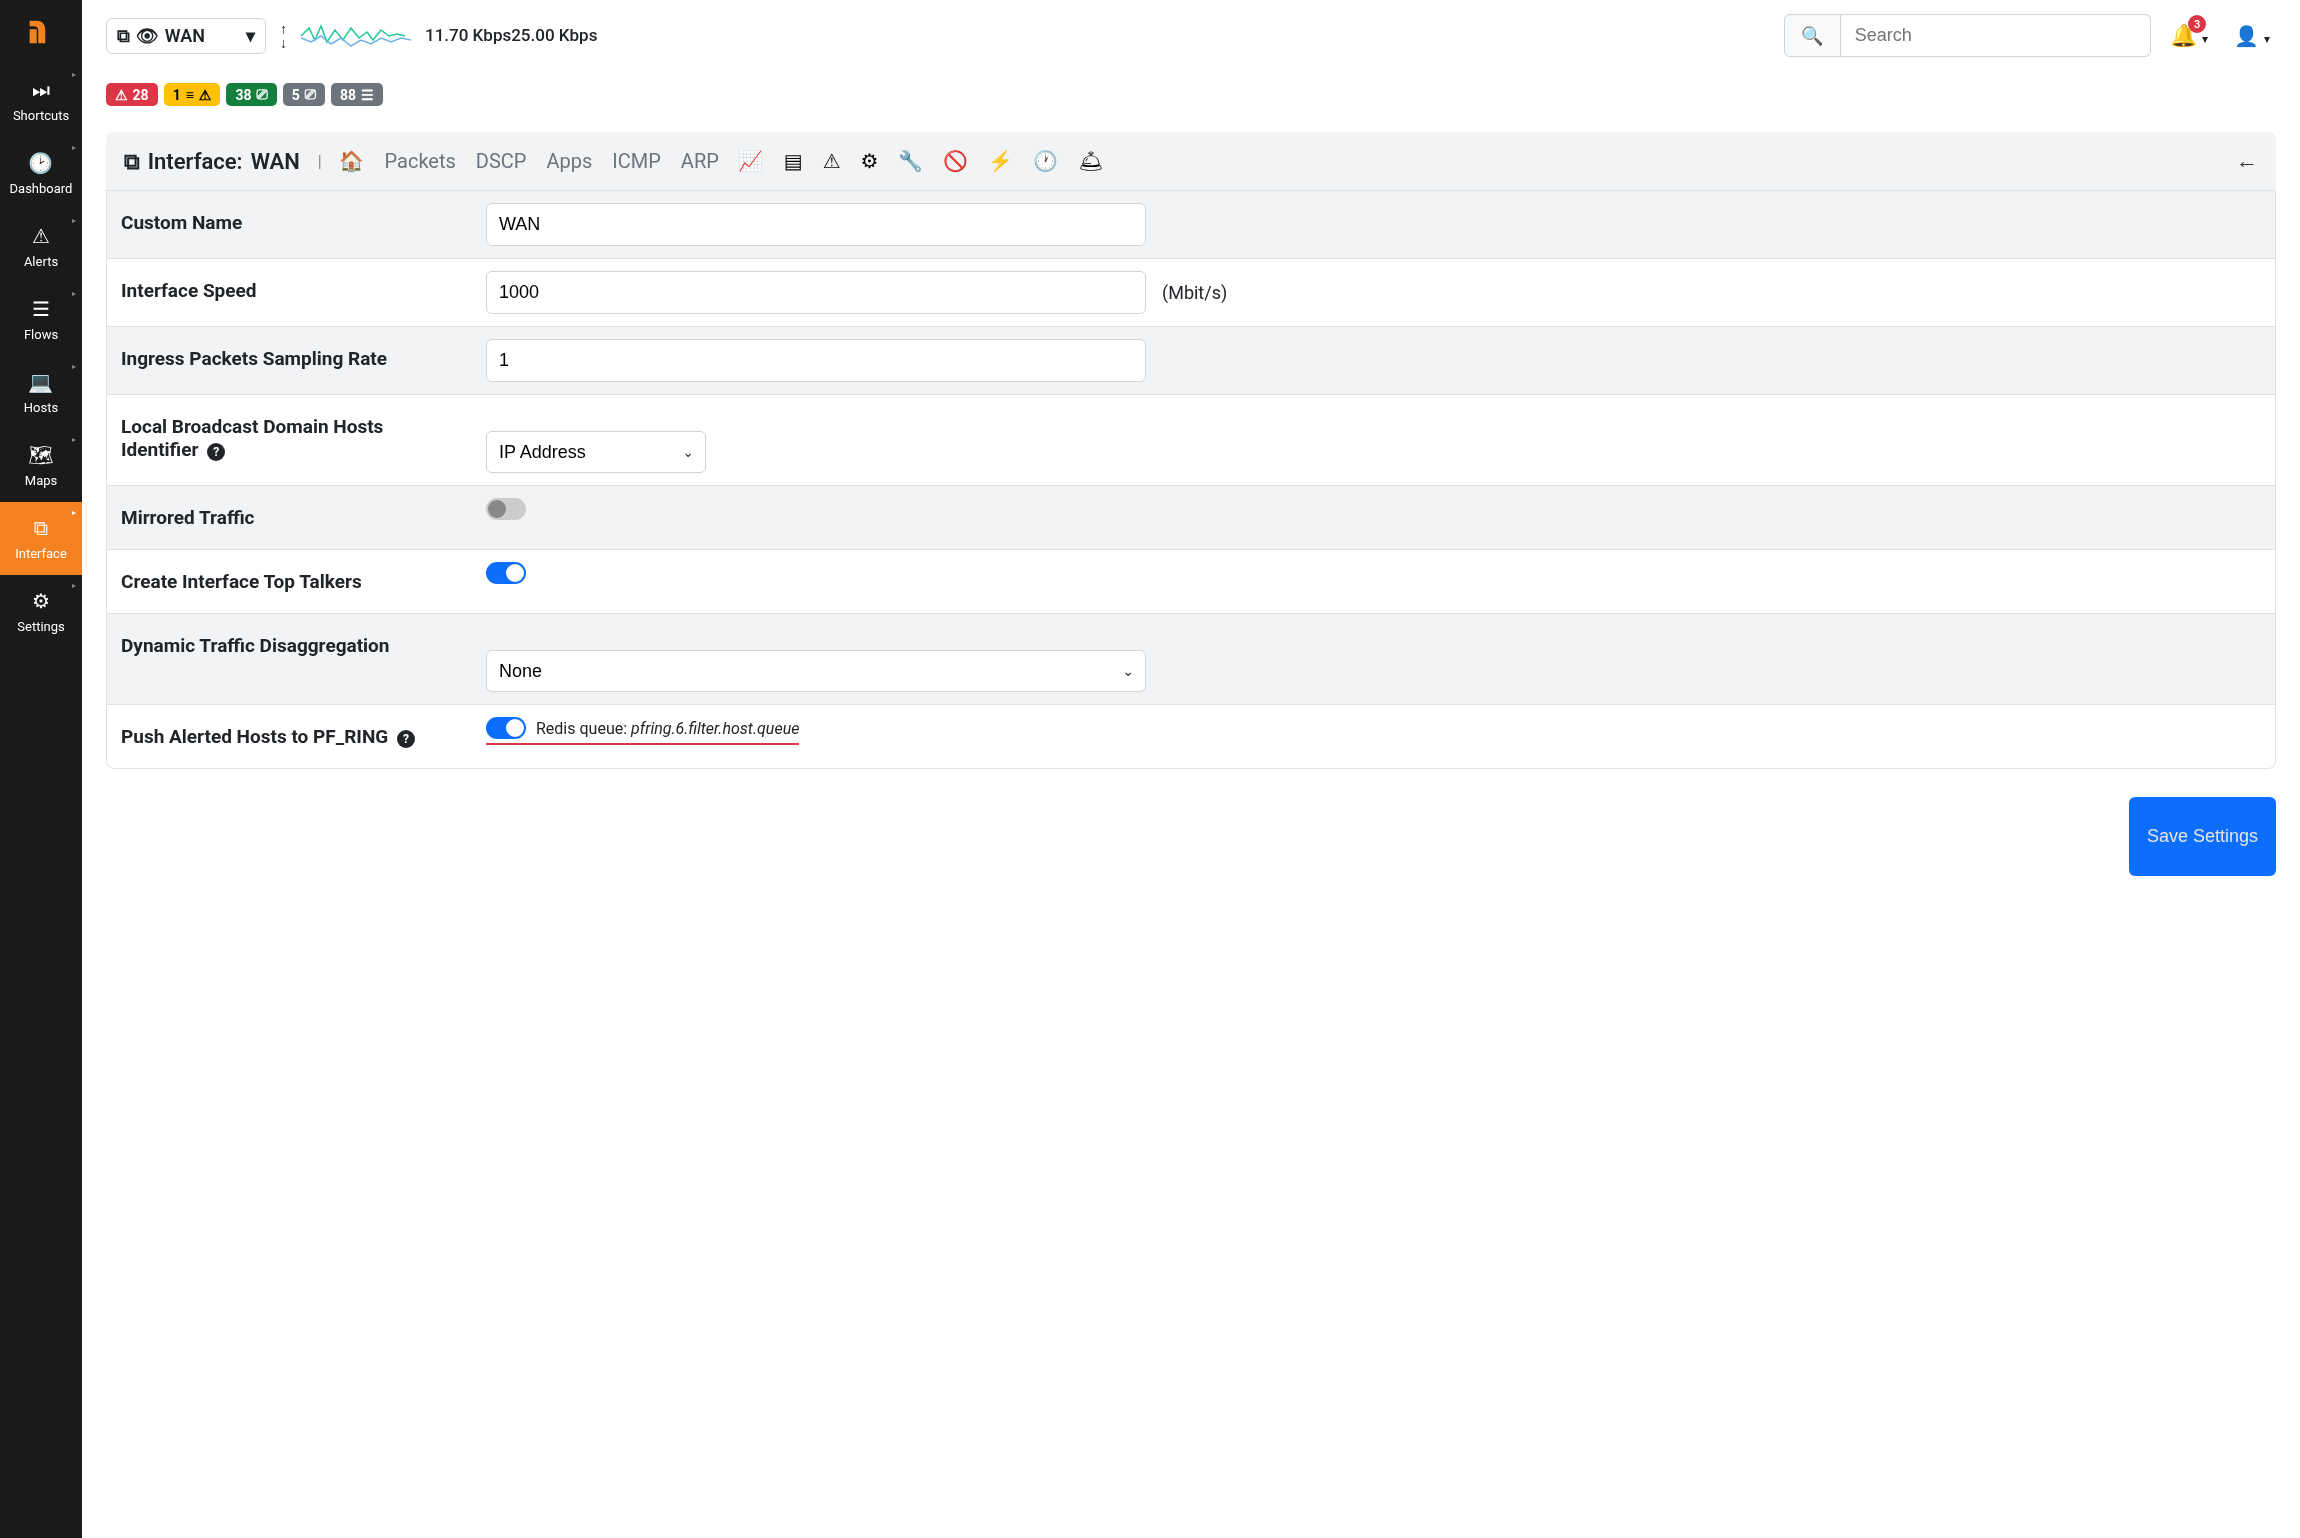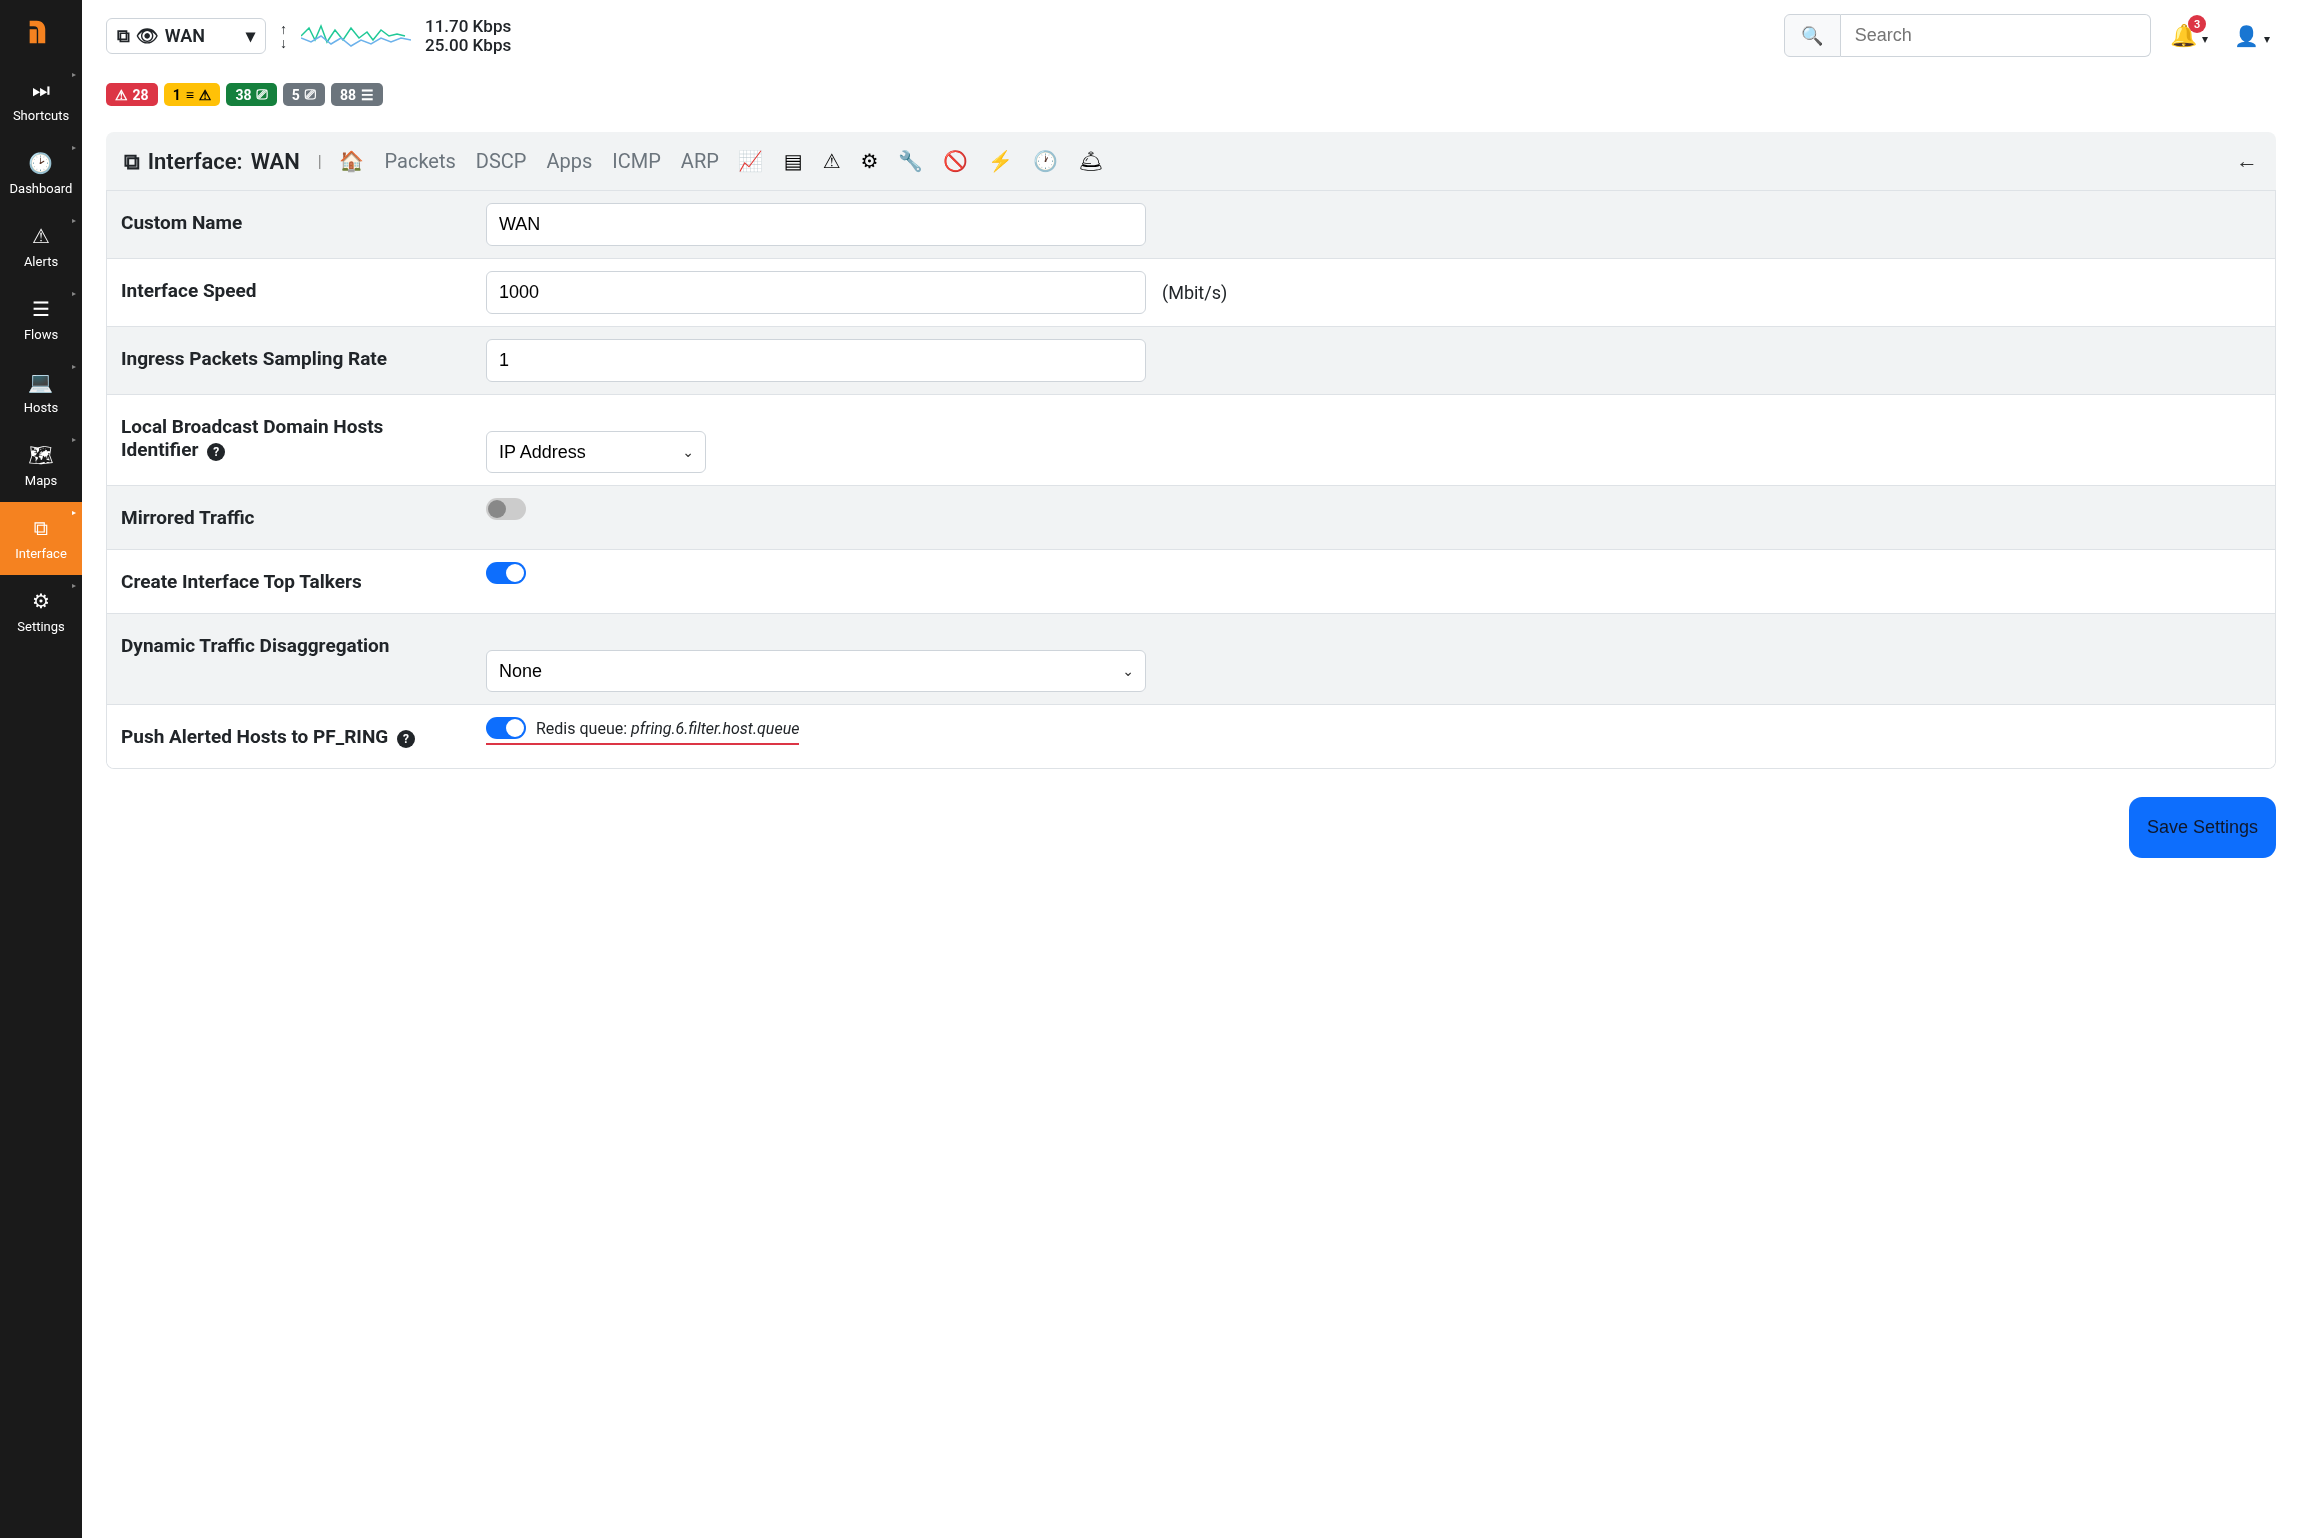--- a/index.html
+++ b/index.html
@@ -17,21 +17,21 @@
 
 
 .main { margin-left: 82px; padding: 14px 24px 24px 24px; }
 
 
 .topbar { display: flex; align-items: center; gap: 14px; flex-wrap: wrap; }
 .iface-select { display: flex; align-items: center; border: 1px solid #ced4da; border-radius: 6px; padding: 6px 10px; font-size: 18px; font-weight: 600; gap: 8px; background: #fff; cursor: pointer; min-width: 160px; justify-content: space-between; }
 .iface-select .lbl { display: flex; align-items: center; gap: 6px; }
 .updown { display: flex; flex-direction: column; font-size: 14px; line-height: 1; }
 .sparkline { width: 110px; height: 32px; }
-.rates { display: flex; flex-direction: column; font-size: 17px; line-height: 1.1; font-weight: 500; align-items: center; }
+.rates { display: flex; flex-direction: row; font-size: 17px; line-height: 1.1; font-weight: 500; align-items: center; }
 .spacer { flex: 1; }
 .search-group { display: flex; align-items: stretch; }
 .search-btn { border: 1px solid #ced4da; background: #f8f9fa; border-radius: 6px 0 0 6px; padding: 0 16px; font-size: 18px; cursor: pointer; }
 .search-input { border: 1px solid #ced4da; border-left: none; border-radius: 0 6px 6px 0; padding: 10px 14px; font-size: 18px; width: 310px; }
 .bell-wrap { position: relative; cursor: pointer; padding: 4px 6px; }
 .bell-wrap .badge-count { position: absolute; top: -4px; right: 8px; background: #dc3545; color: #fff; font-size: 11px; border-radius: 50%; width: 18px; height: 18px; display: flex; align-items: center; justify-content: center; font-weight: 600; }
 .user-menu { cursor: pointer; padding: 4px 6px; font-size: 20px; }
 
 
 .badges-row { display: flex; gap: 6px; margin-top: 26px; flex-wrap: wrap; }
@@ -68,21 +68,21 @@
 .toggle.on .knob { left: 20px; }
 .toggle.off .knob { background: #888; }
 .help-icon { display: inline-flex; align-items: center; justify-content: center; width: 18px; height: 18px; border-radius: 50%; background: #212529; color: #fff; font-size: 12px; font-weight: 700; cursor: help; margin-left: 4px; }
 .redis-line { border-bottom: 2px solid #dc3545; padding-bottom: 4px; display: inline-flex; align-items: center; gap: 10px; }
 .redis-text { font-size: 16px; }
 .redis-text .q { font-style: italic; }
 .unit-suffix { font-size: 18px; margin-left: 6px; }
 
 
 .actions { display: flex; justify-content: flex-end; margin-top: 28px; }
-.btn-primary { background: #0d6efd; color: #0f172a; border: none; border-radius: 13px; padding: 20px 18px; font-size: 18px; font-weight: 500; cursor: pointer; }
+.btn-primary { background: #0d6efd; color: #e5e5e5; border: none; border-radius: 6px; padding: 29px 18px; font-size: 18px; font-weight: 500; cursor: pointer; }
 </style>
 </head>
 <body>
 
 <nav class="sidebar">
   <div class="sidebar-logo">
     <svg viewBox="0 0 24 24">
         <path fill="#f58220" d="M4 4 h5 c4 0 6 3 6 6 v10 h-5 v-9 c0-2-1-3-3-3 h-3z M4 10 h5 v10 h-5z"></path>
       </svg>
   </div>

